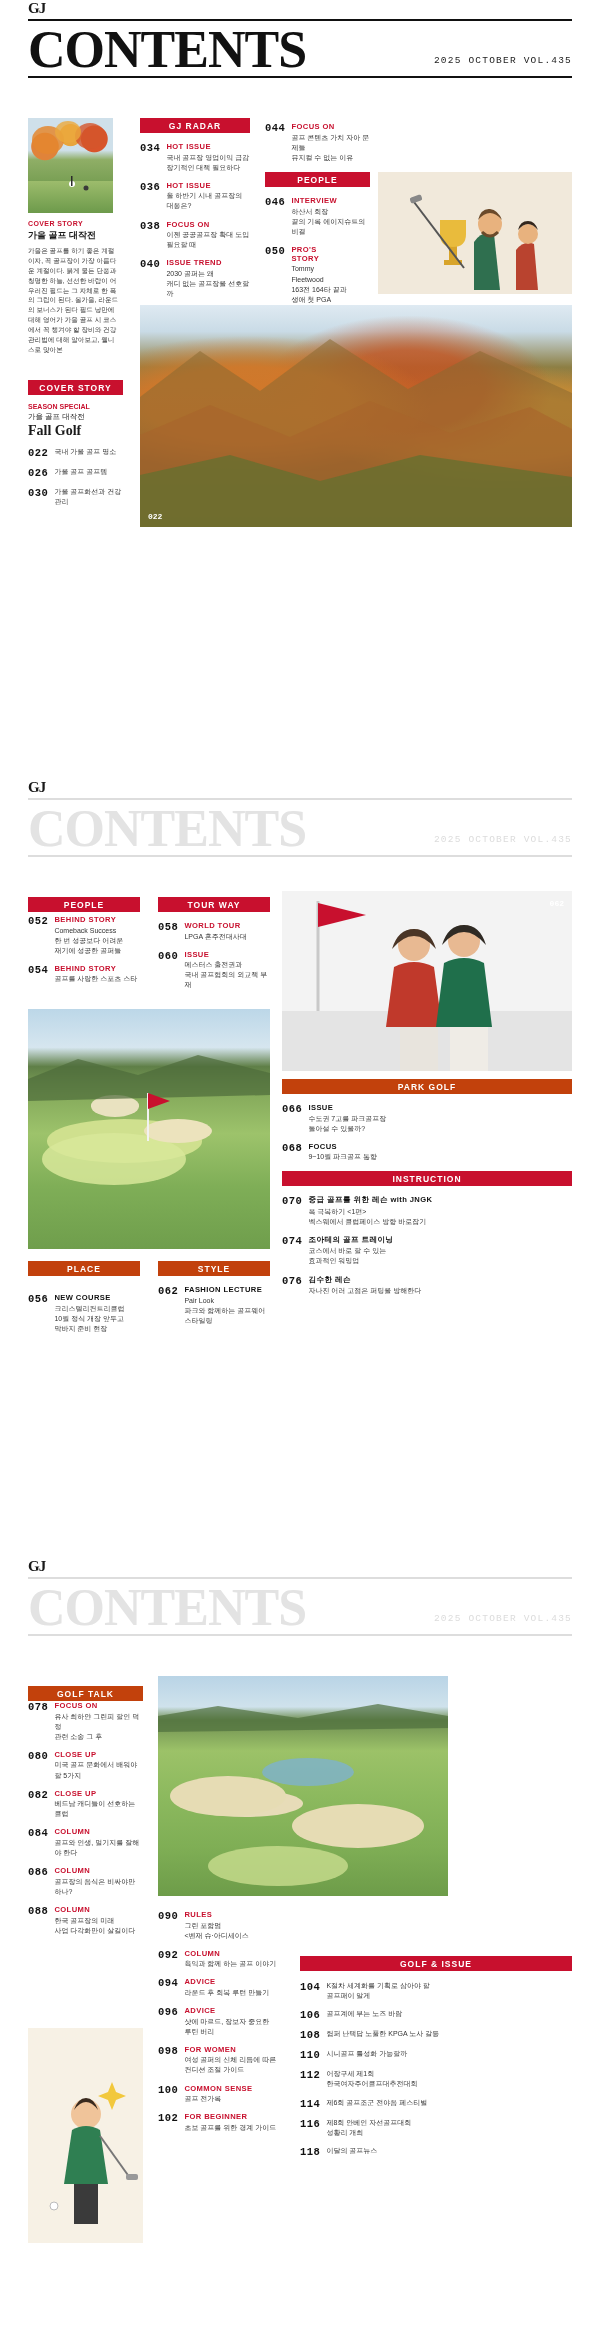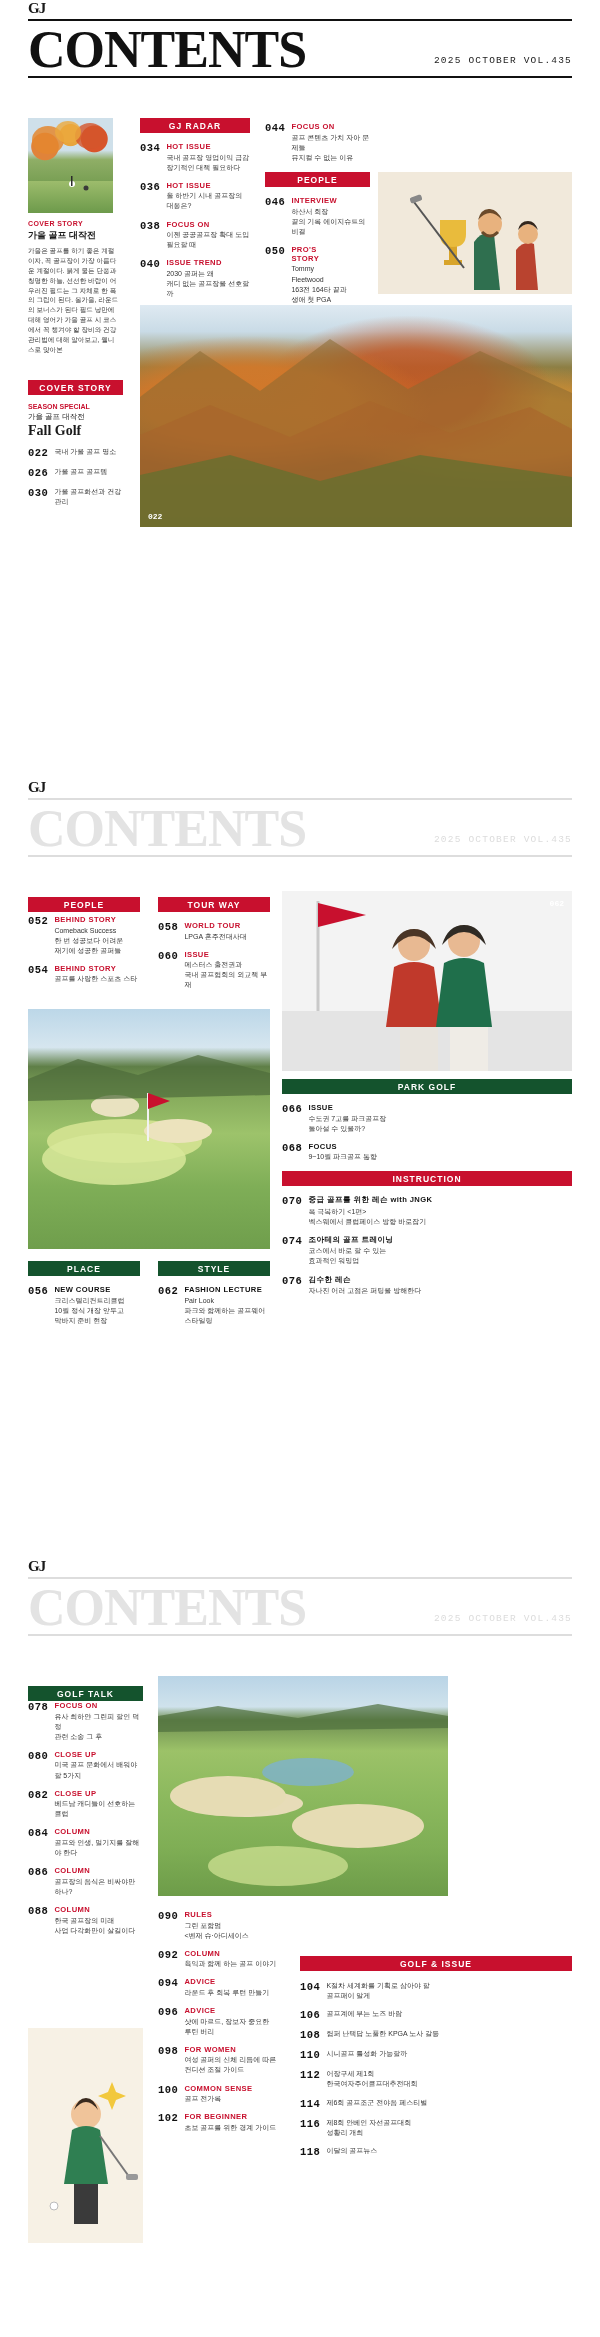--- a/index.html
+++ b/index.html
@@ -11,21 +11,21 @@
   .gj{font-family:"Liberation Serif",serif;font-size:15px;font-weight:700;letter-spacing:-1px;margin:0 0 2px 28px;}
   .mast{position:relative;margin:0 28px;border-top:2px solid #111;border-bottom:2px solid #111;padding:4px 0 2px 0;display:flex;align-items:flex-end;justify-content:space-between;}
   .mast.light{border-top:2px solid #dddddd;border-bottom:2px solid #dddddd;}
   .contents-word{font-family:"Liberation Serif",serif;font-weight:700;font-size:52px;line-height:0.95;letter-spacing:-1px;color:#111;}
   .contents-word.ghost{color:#e3e3e3;}
   .issue{font-family:"Liberation Mono",monospace;font-size:9.5px;letter-spacing:1.2px;color:#222;padding-bottom:8px;}
   .issue.ghost{color:#dcdcdc;}
 
   
   .sec-bar{background:#c8102e;color:#fff;font-size:8.5px;font-weight:700;letter-spacing:1px;text-align:center;padding:3px 0 2px;}
-  .sec-bar.dark{background:#14532d;}
+  .sec-bar.dark{background:#c2410c;}
 
   
   .entry{display:flex;gap:6px;margin-bottom:8px;}
   .num{font-family:"Liberation Mono",monospace;font-size:10.5px;font-weight:700;color:#111;letter-spacing:0.5px;flex:0 0 auto;padding-top:0px;}
   .etxt{flex:1 1 auto;}
   .ehead{font-size:7.6px;font-weight:700;color:#c8102e;letter-spacing:0.4px;margin-bottom:1.5px;}
   .ehead.blk{color:#111;}
   .edesc{font-size:7px;line-height:1.45;color:#333;}
 
   .col{position:absolute;}
@@ -375,21 +375,21 @@
       <ellipse cx="86" cy="150" rx="72" ry="26" fill="#d8e79a" opacity=".85"></ellipse>
       <ellipse cx="150" cy="122" rx="34" ry="12" fill="#ece3bd"></ellipse>
       <line x1="120" y1="84" x2="120" y2="132" stroke="#f2f2f2" stroke-width="2"></line>
       <path d="M120 84 L142 92 L120 100z" fill="#c8102e"></path>
     </svg>
 
   </div>
 
   <div class="col" style="left:28px;top:482px;width:112px;">
     <div class="sec-bar dark">PLACE</div>
-    <div style="margin-top:9px;">
+    <div style="margin-top:17px;">
       <div class="entry">
         <div class="num">056</div>
         <div class="etxt">
           <div class="ehead blk">NEW COURSE</div>
           <div class="edesc" style="white-space:pre-line;">크리스텔리컨트리클럽
 10월 정식 개장 앞두고
 막바지 준비 현장</div>
         </div>
       </div>
     </div>

